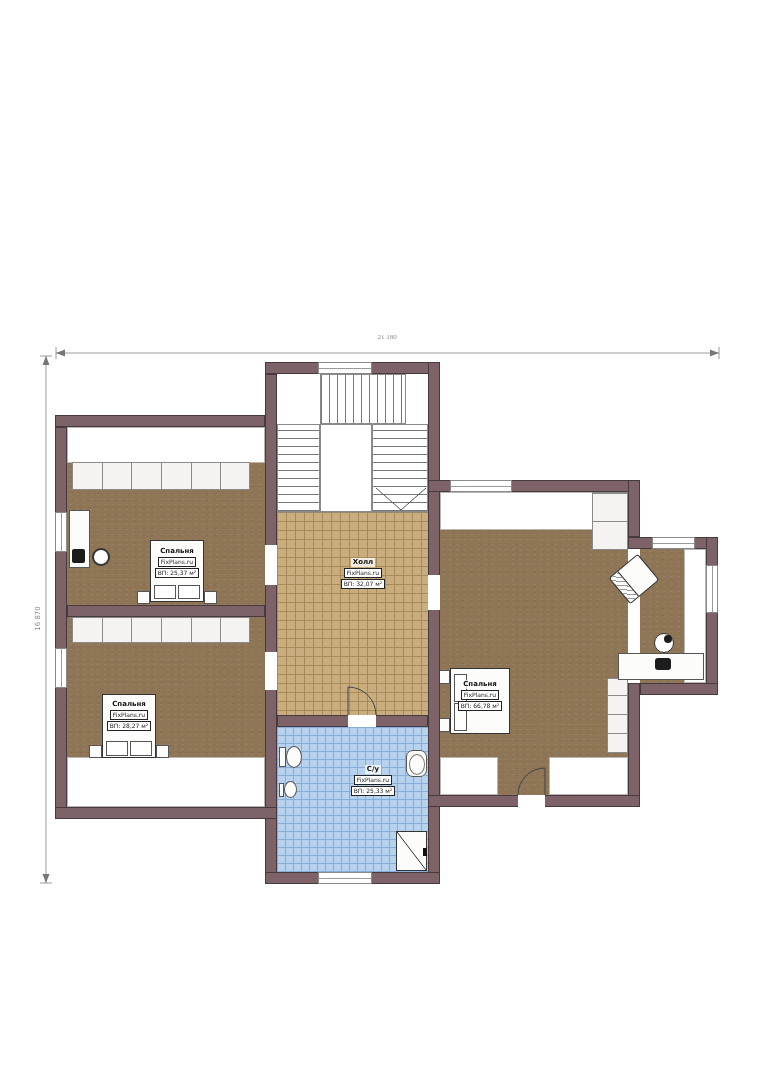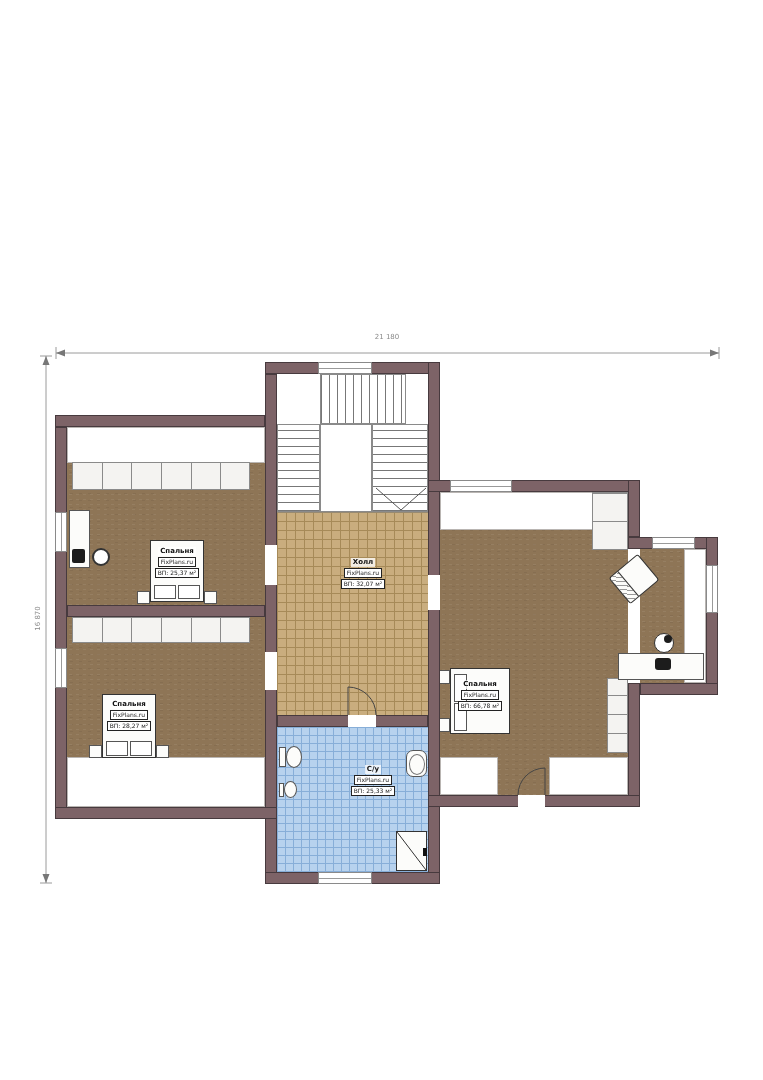--- a/index.html
+++ b/index.html
@@ -48,21 +48,21 @@
           padding:0 2px;line-height:8px;white-space:nowrap;}
   .dim-label{position:absolute;font-size:7px;color:#8a8a8a;text-align:center;line-height:9px;}
   svg.overlay{position:absolute;left:0;top:0;pointer-events:none;z-index:25;}
   .z10{z-index:10}.z15{z-index:15}.z20{z-index:20}.z22{z-index:22}
 </style>
 </head>
 <body>
 
 <div class="canvas">
 
-  <div class="dim-label abs" style="left:347px;top:333px;width:80px;">21 180</div>
+  <div class="dim-label abs" style="left:347px;top:333px;width:80px;font-family:Liberation Serif, serif;">21 180</div>
   <div class="dim-label abs" style="left:8px;top:614px;width:60px;transform:rotate(-90deg);">16 870</div>
 
   <div class="abs floor-brown" style="left:67px;top:427px;width:198px;height:380px;"></div>
   <div class="abs" style="left:277px;top:374px;width:151px;height:138px;background:#fff;"></div>
   <div class="abs tile-hall" style="left:277px;top:512px;width:151px;height:203px;"></div>
   <div class="abs tile-bath" style="left:277px;top:727px;width:151px;height:145px;"></div>
   <div class="abs floor-brown" style="left:440px;top:492px;width:188px;height:303px;"></div>
   <div class="abs floor-brown" style="left:640px;top:549px;width:66px;height:134px;"></div>
 
   <div class="abs lowzone z10" style="left:67px;top:427px;width:198px;height:36px;"></div>

